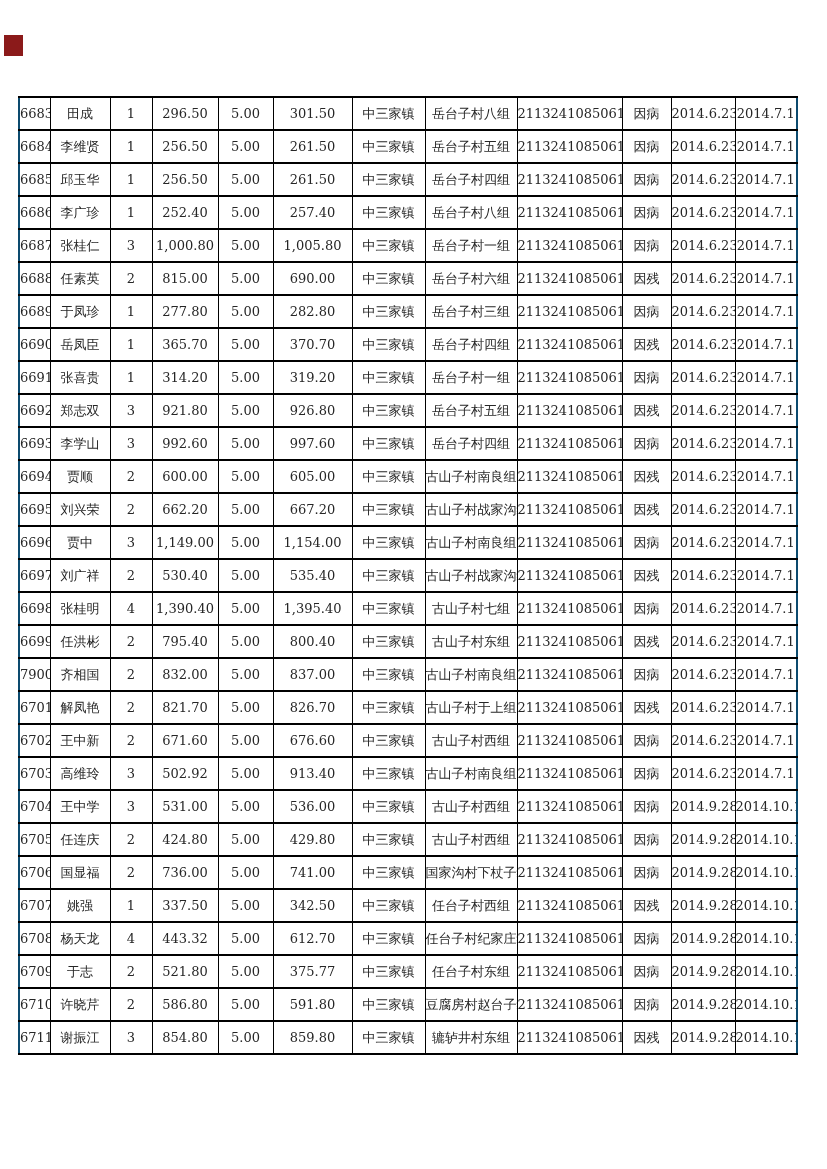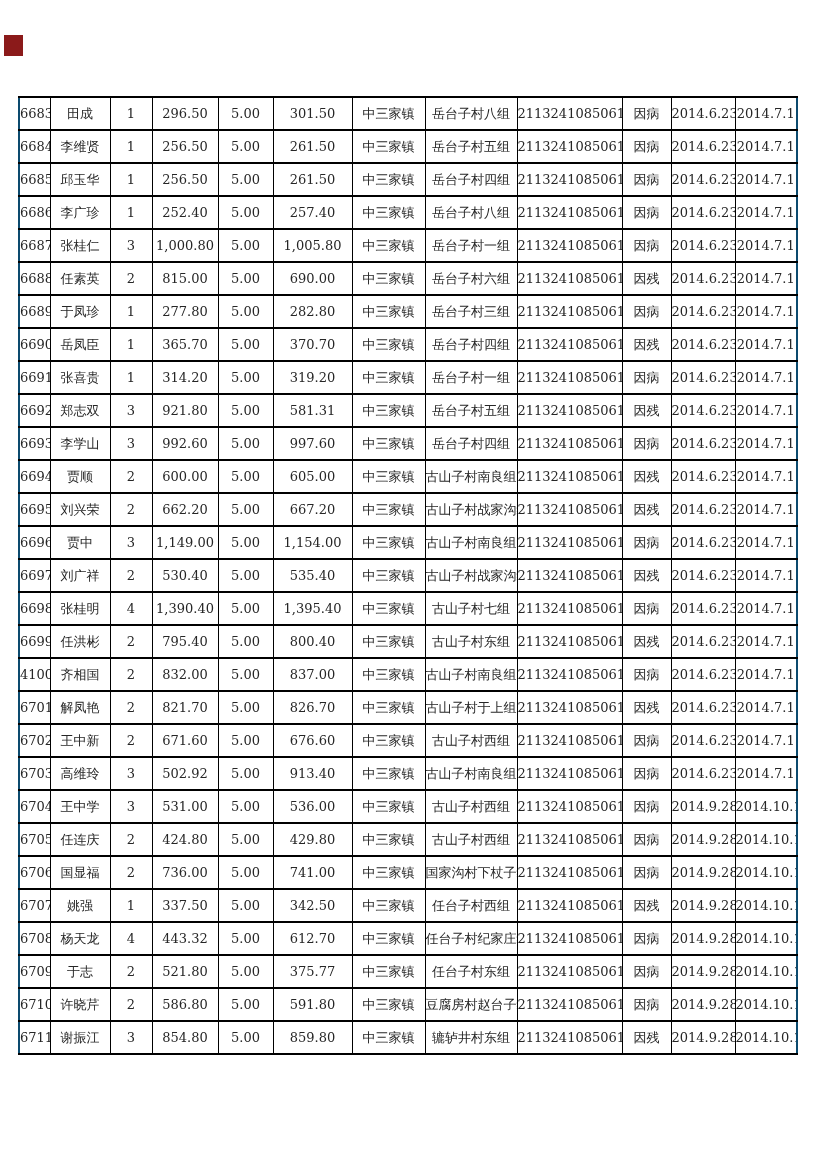--- a/index.html
+++ b/index.html
@@ -193,21 +193,21 @@
         <td class="c9">因病</td>
         <td class="c10">2014.6.23</td>
         <td class="c11">2014.7.1</td>
       </tr>
       <tr>
         <td class="c0">6692</td>
         <td class="c1">郑志双</td>
         <td class="c2">3</td>
         <td class="c3">921.80</td>
         <td class="c4">5.00</td>
-        <td class="c5">581.31</td>
+        <td class="c5">926.80</td>
         <td class="c6">中三家镇</td>
         <td class="c7">岳台子村五组</td>
         <td class="c8">211324108506128</td>
         <td class="c9">因残</td>
         <td class="c10">2014.6.23</td>
         <td class="c11">2014.7.1</td>
       </tr>
       <tr>
         <td class="c0">6693</td>
         <td class="c1">李学山</td>
@@ -300,21 +300,21 @@
         <td class="c4">5.00</td>
         <td class="c5">800.40</td>
         <td class="c6">中三家镇</td>
         <td class="c7">古山子村东组</td>
         <td class="c8">211324108506143</td>
         <td class="c9">因残</td>
         <td class="c10">2014.6.23</td>
         <td class="c11">2014.7.1</td>
       </tr>
       <tr>
-        <td class="c0">4100</td>
+        <td class="c0">7900</td>
         <td class="c1">齐相国</td>
         <td class="c2">2</td>
         <td class="c3">832.00</td>
         <td class="c4">5.00</td>
         <td class="c5">837.00</td>
         <td class="c6">中三家镇</td>
         <td class="c7">古山子村南良组</td>
         <td class="c8">211324108506144</td>
         <td class="c9">因病</td>
         <td class="c10">2014.6.23</td>

